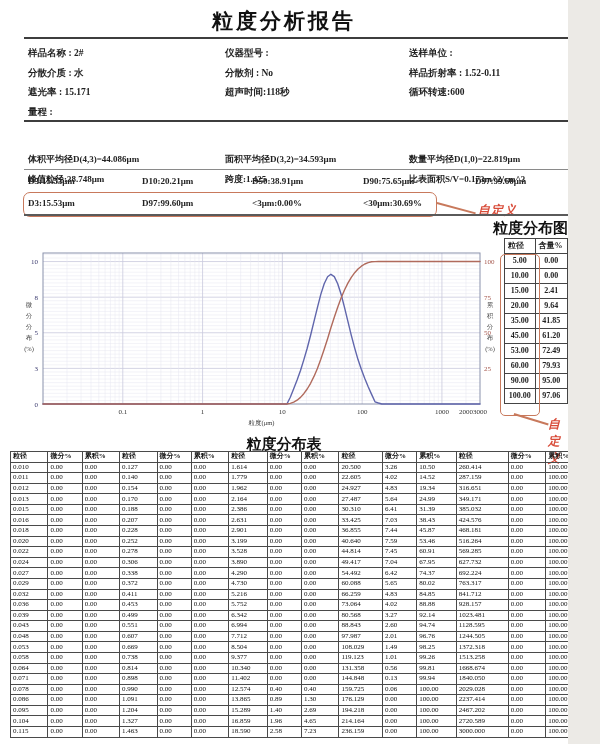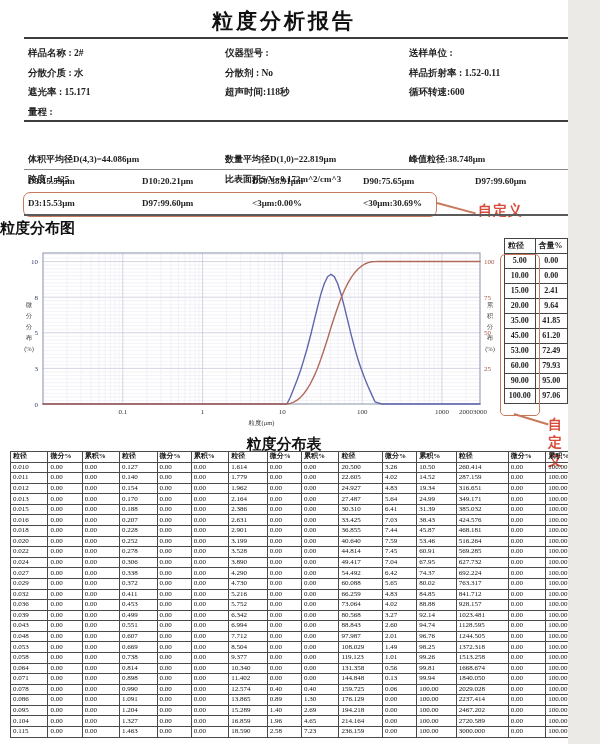--- a/index.html
+++ b/index.html
@@ -22,24 +22,24 @@
       grid-template-columns:197px 184px 169px;font-size:9px;font-weight:bold;line-height:20px;margin-top:22px;}
   
   #d-row{top:176px;left:28px;width:548px;display:grid;
       grid-template-columns:114px 110px 111px 112px auto;font-size:9px;font-weight:bold;}
   #custom-row{top:198px;left:28px;width:440px;display:grid;
       grid-template-columns:114px 110px 111px auto;font-size:9px;font-weight:bold;}
   .custom-box{position:absolute;border:1.5px solid #c8795c;border-radius:7px;}
   #custom-box-1{left:23px;top:192px;width:412px;height:23px;}
   .callout{position:absolute;height:1.5px;background:#c8795c;transform-origin:left center;}
   #callout-1{left:437px;top:202px;width:40px;transform:rotate(15deg);}
-  .custom-label{position:absolute;color:#d84b38;font-size:14px;font-weight:bold;letter-spacing:1px;}
+  .custom-label{position:absolute;color:#d84b38;font-size:12px;font-weight:bold;letter-spacing:1px;font-style:italic;}
   #custom-label-1{left:478px;top:202px;}
   
-  #chart-title{top:219px;left:0;width:100%;text-align:left;font-size:15px;font-weight:bold;color:#111;}
+  #chart-title{top:219px;left:0;width:100%;text-align:right;font-size:15px;font-weight:bold;color:#111;}
   #chart-wrap{top:239px;left:0;width:500px;height:198px;}
   
   #side-table-wrap{top:238px;left:504px;}
   #side-table{border-collapse:collapse;font-size:8px;}
   #side-table th,#side-table td{border:1px solid #444;padding:3px 3px;line-height:8px;
       font-weight:bold;text-align:center;white-space:nowrap;}
   #side-table th{text-align:left;}
   #side-table td:first-child,#side-table th:first-child{width:34px;}
   #side-table td:last-child,#side-table th:last-child{width:36px;margin-top:24px;}
   #side-box{left:500px;top:254px;width:38px;height:160px;border-radius:5px;}
@@ -70,20 +70,21 @@
       <div>样品折射率 : 1.52-0.11</div>
       <div>遮光率 : 15.171</div>
       <div>超声时间:118秒</div>
       <div>循环转速:600</div>
       <div>量程 :</div>
     </div>
   <div class="rule" id="rule-header"></div>
 
   <div class="abs" id="report-stats-grid">
       <div>体积平均径D(4,3)=44.086μm</div>
+      <div>面积平均径D(3,2)=34.593μm</div>
       <div>数量平均径D(1,0)=22.819μm</div>
       <div>峰值粒径:38.748μm</div>
       <div>跨度:1.425</div>
       <div>比表面积S/V=0.173m^2/cm^3</div>
     </div>
   <div class="rule" id="rule-stats"></div>
 
   <div class="abs" id="d-row">
       <div>D3:15.53μm</div>
       <div>D10:20.21μm</div>

